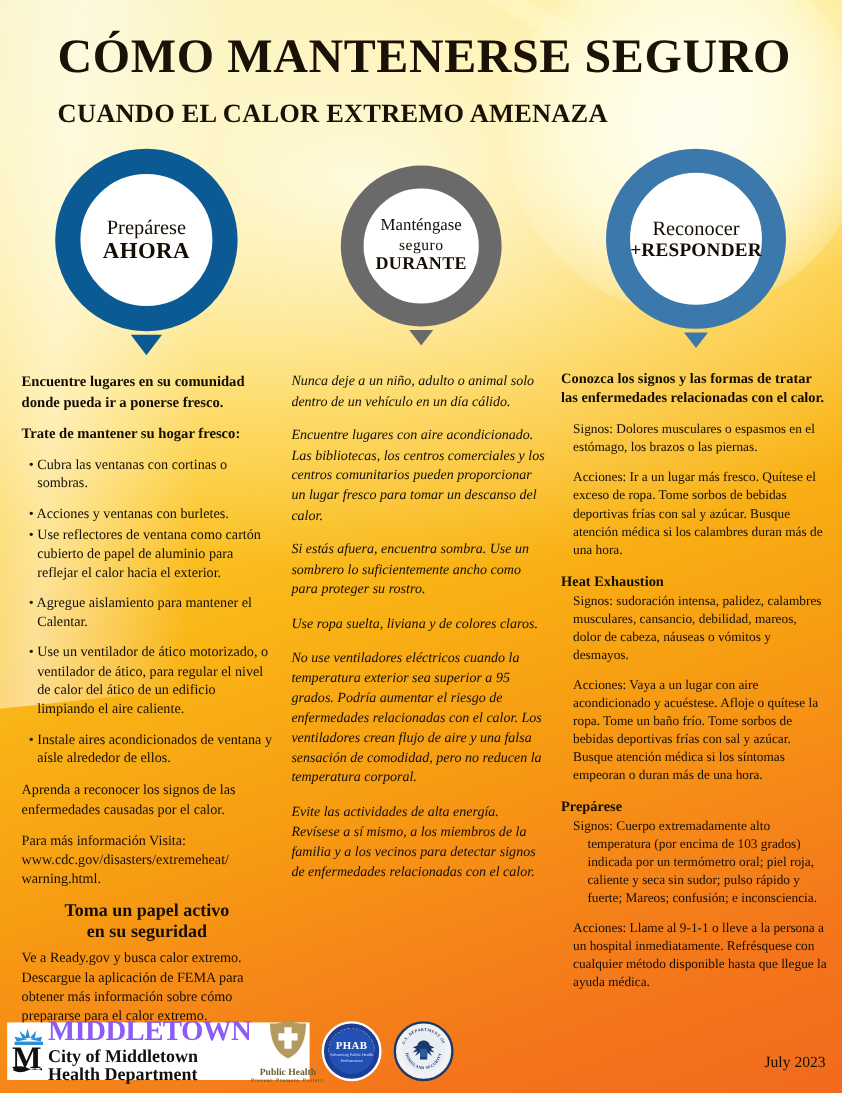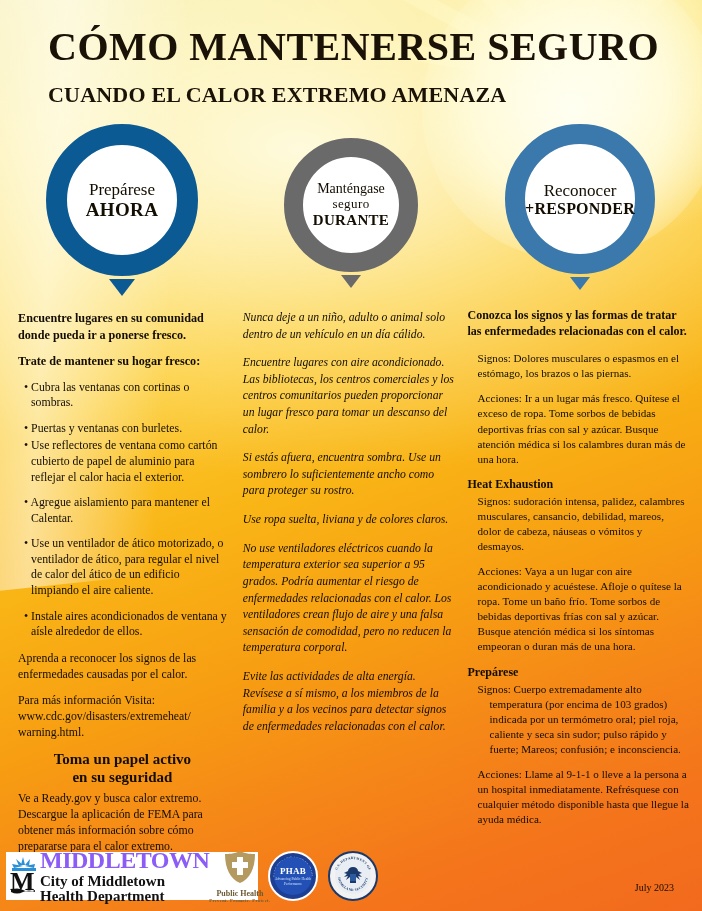--- a/index.html
+++ b/index.html
@@ -175,22 +175,22 @@
   }
   .seal.phab .word { color:#fff; font-weight:bold; font-size:9px; letter-spacing:0.3px; }
   .seal.phab .tiny { color:#cfe0ff; font-size:3.6px; line-height:1.25; text-align:center; margin-top:1px; }
   .seal.phab .ring-txt { position:absolute; inset:0; }
   .seal.dhs { background: #f2f2f2; border: 2px solid #1b3a6b; }
   .seal.dhs .dhs-inner { position:absolute; inset:5px; border-radius:50%; background:#e9eef5; }
   .seal.dhs .eagle { position:absolute; left:50%; top:50%; transform:translate(-50%,-50%); width:26px; height:22px; }
   .circ-text { font-size: 3.4px; font-weight: bold; fill: #1b3a6b; letter-spacing:0.3px; }
   .circ-text-light { font-size: 3.4px; font-weight: bold; fill: #ffffff; letter-spacing:0.3px; }
   .date {
-    position:absolute; right: 28px; bottom: 18px;
-    font-size: 10px; color:#140d02;
+    position:absolute; right: 14px; bottom: 18px;
+    font-size: 13px; color:#140d02;
     z-index: 5;
   }
 </style>
 </head>
 <body>
 
 <div id="poster">
 
   <div class="sunbeam-left"></div>
   <div class="rays">
@@ -244,21 +244,21 @@
     </div>
 
   </div>
 
   <div class="columns">
 
     <div class="col col1">
       <div class="p bold">Encuentre lugares en su comunidad donde pueda ir a ponerse fresco.</div>
       <div class="p bold">Trate de mantener su hogar fresco:</div>
       <div class="bullet">• Cubra las ventanas con cortinas o sombras.</div>
-      <div class="bullet bullet-tight">• Puertas y ventanas con burletes.</div>
+      <div class="bullet bullet-tight">• Acciones y ventanas con burletes.</div>
       <div class="bullet">• Use reflectores de ventana como cartón cubierto de papel de aluminio para reflejar el calor hacia el exterior.</div>
       <div class="bullet">• Agregue aislamiento para mantener el Calentar.</div>
       <div class="bullet">• Use un ventilador de ático motorizado, o ventilador de ático, para regular el nivel de calor del ático de un edificio limpiando el aire caliente.</div>
       <div class="bullet">• Instale aires acondicionados de ventana y aísle alrededor de ellos.</div>
       <div class="p">Aprenda a reconocer los signos de las enfermedades causadas por el calor.</div>
       <div class="p">Para más información Visita: www.cdc.gov/disasters/extremeheat/ warning.html.</div>
       <div class="active-head">Toma un papel activo</div>
       <div class="active-head" style="margin-top:-4px">en su seguridad</div>
       <div class="p">Ve a Ready.gov y busca calor extremo. Descargue la aplicación de FEMA para obtener más información sobre cómo prepararse para el calor extremo.</div>
     </div>

